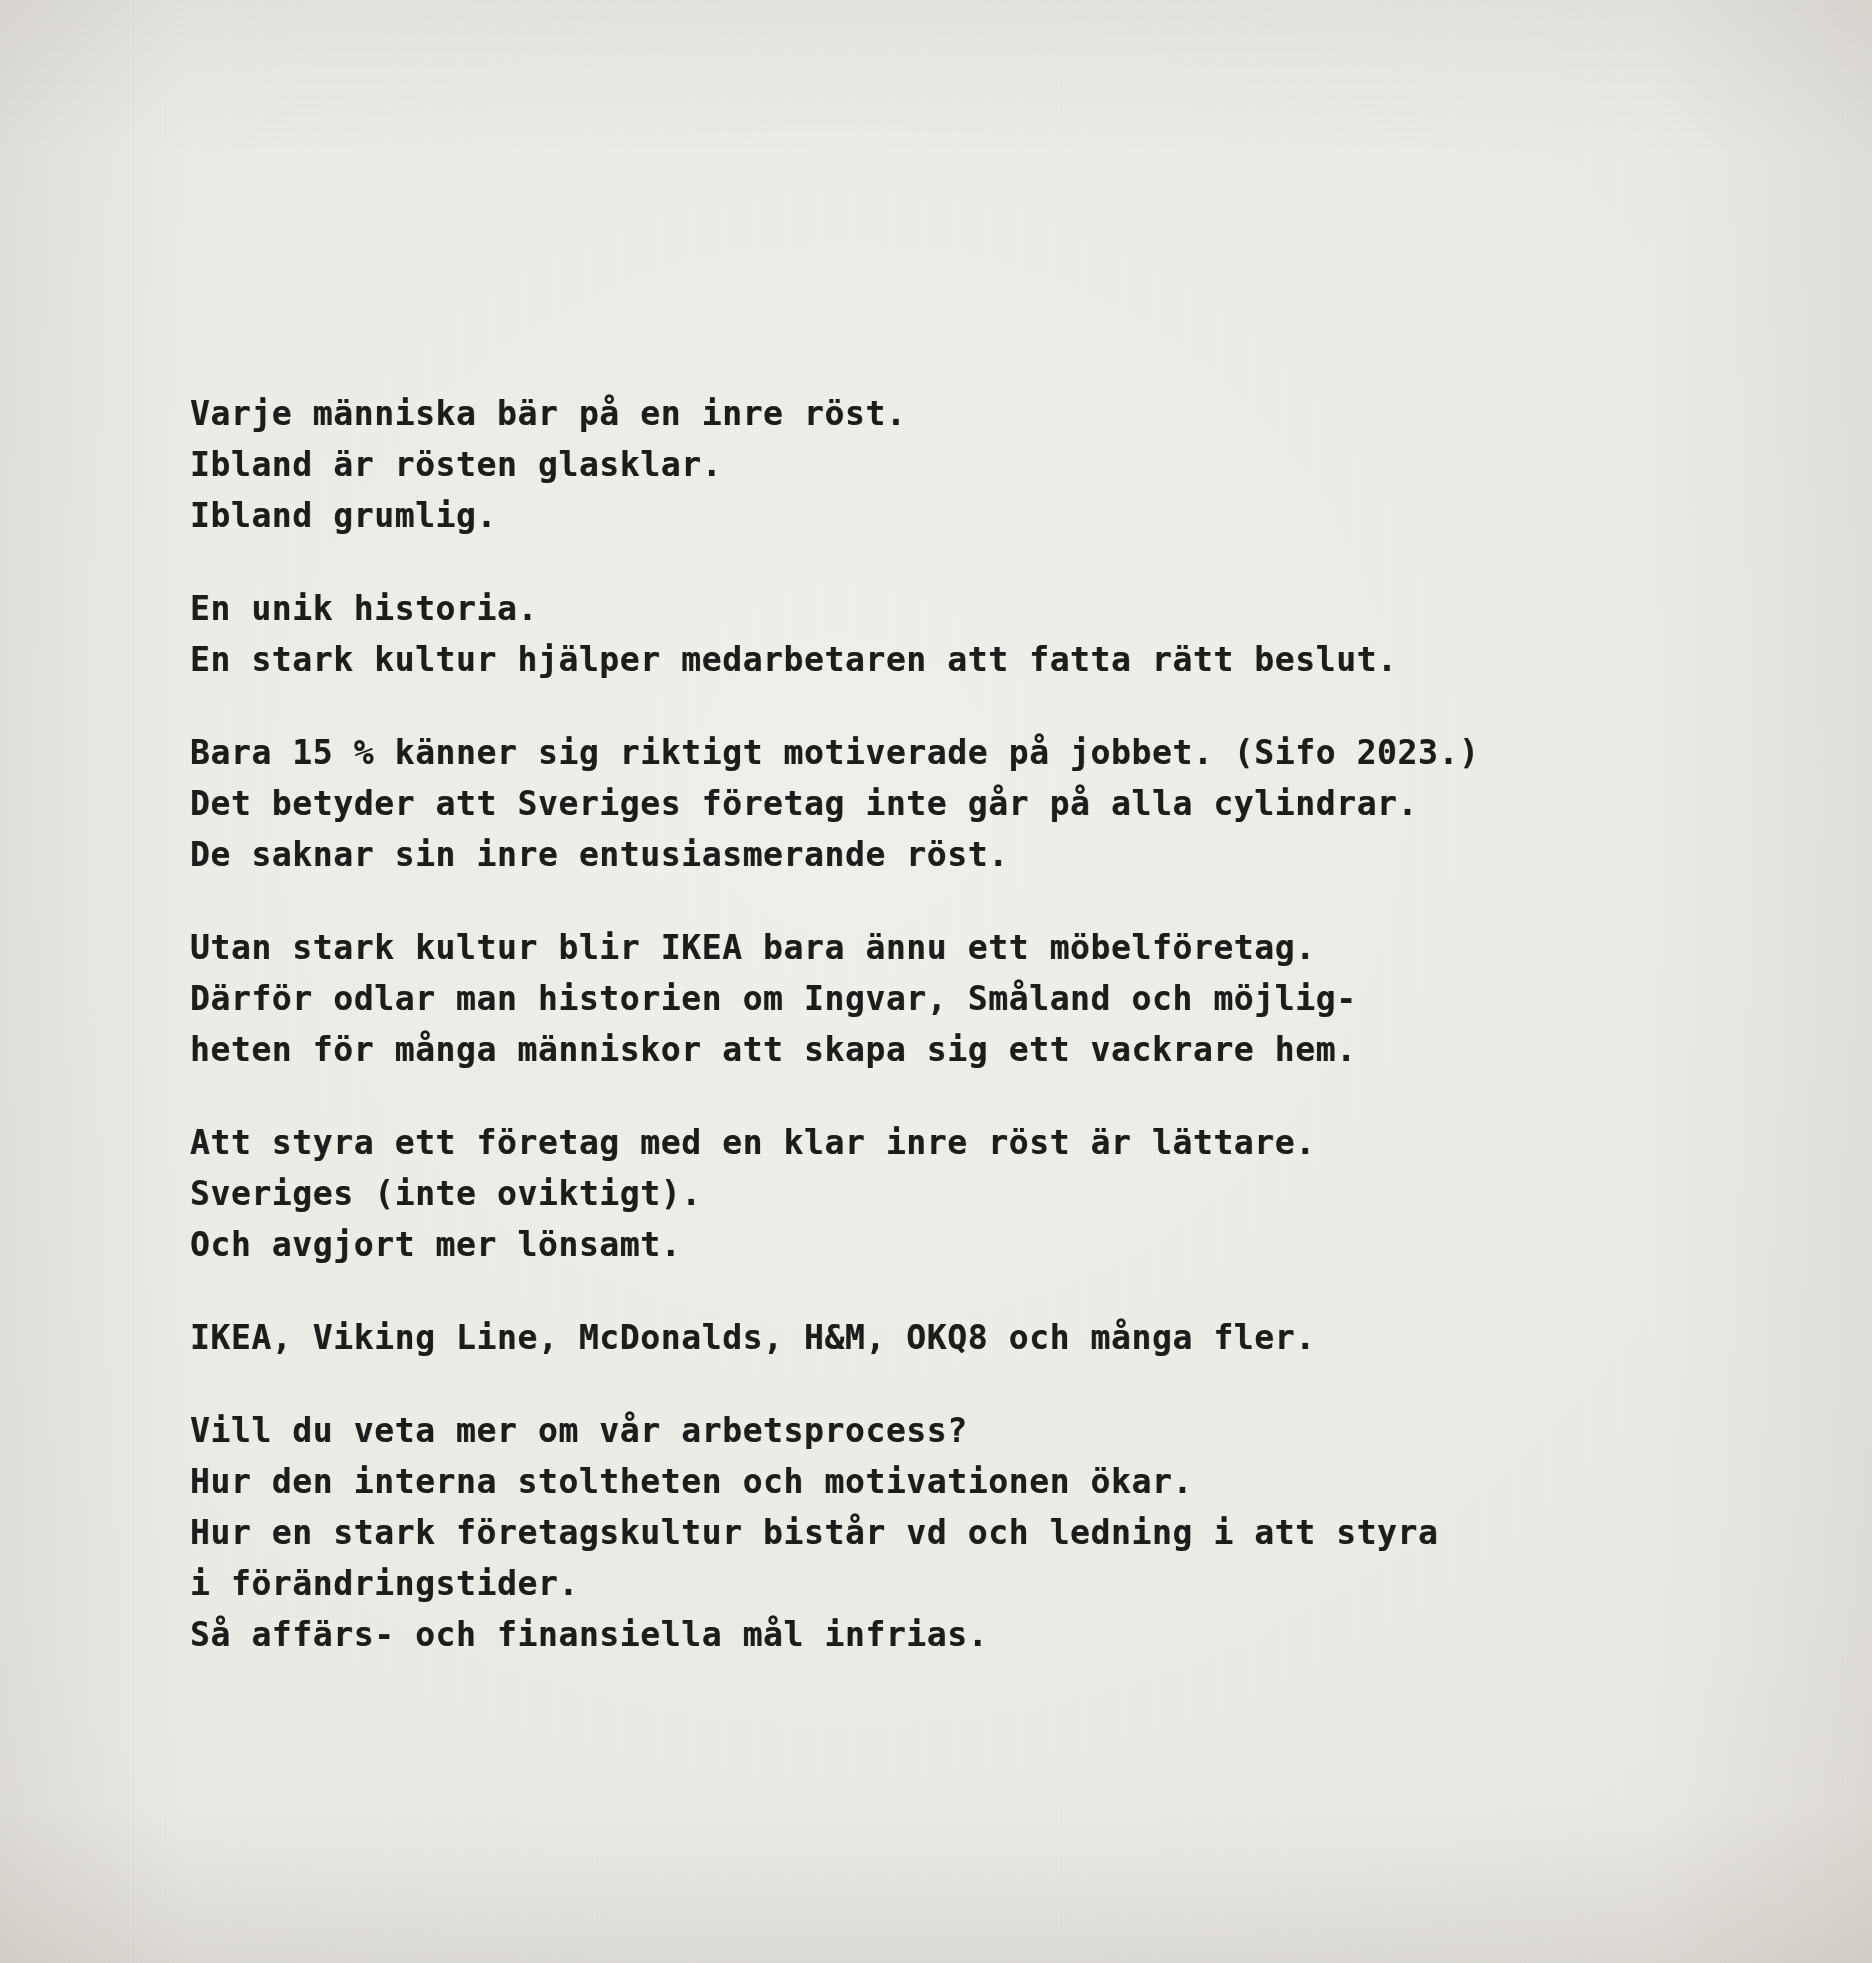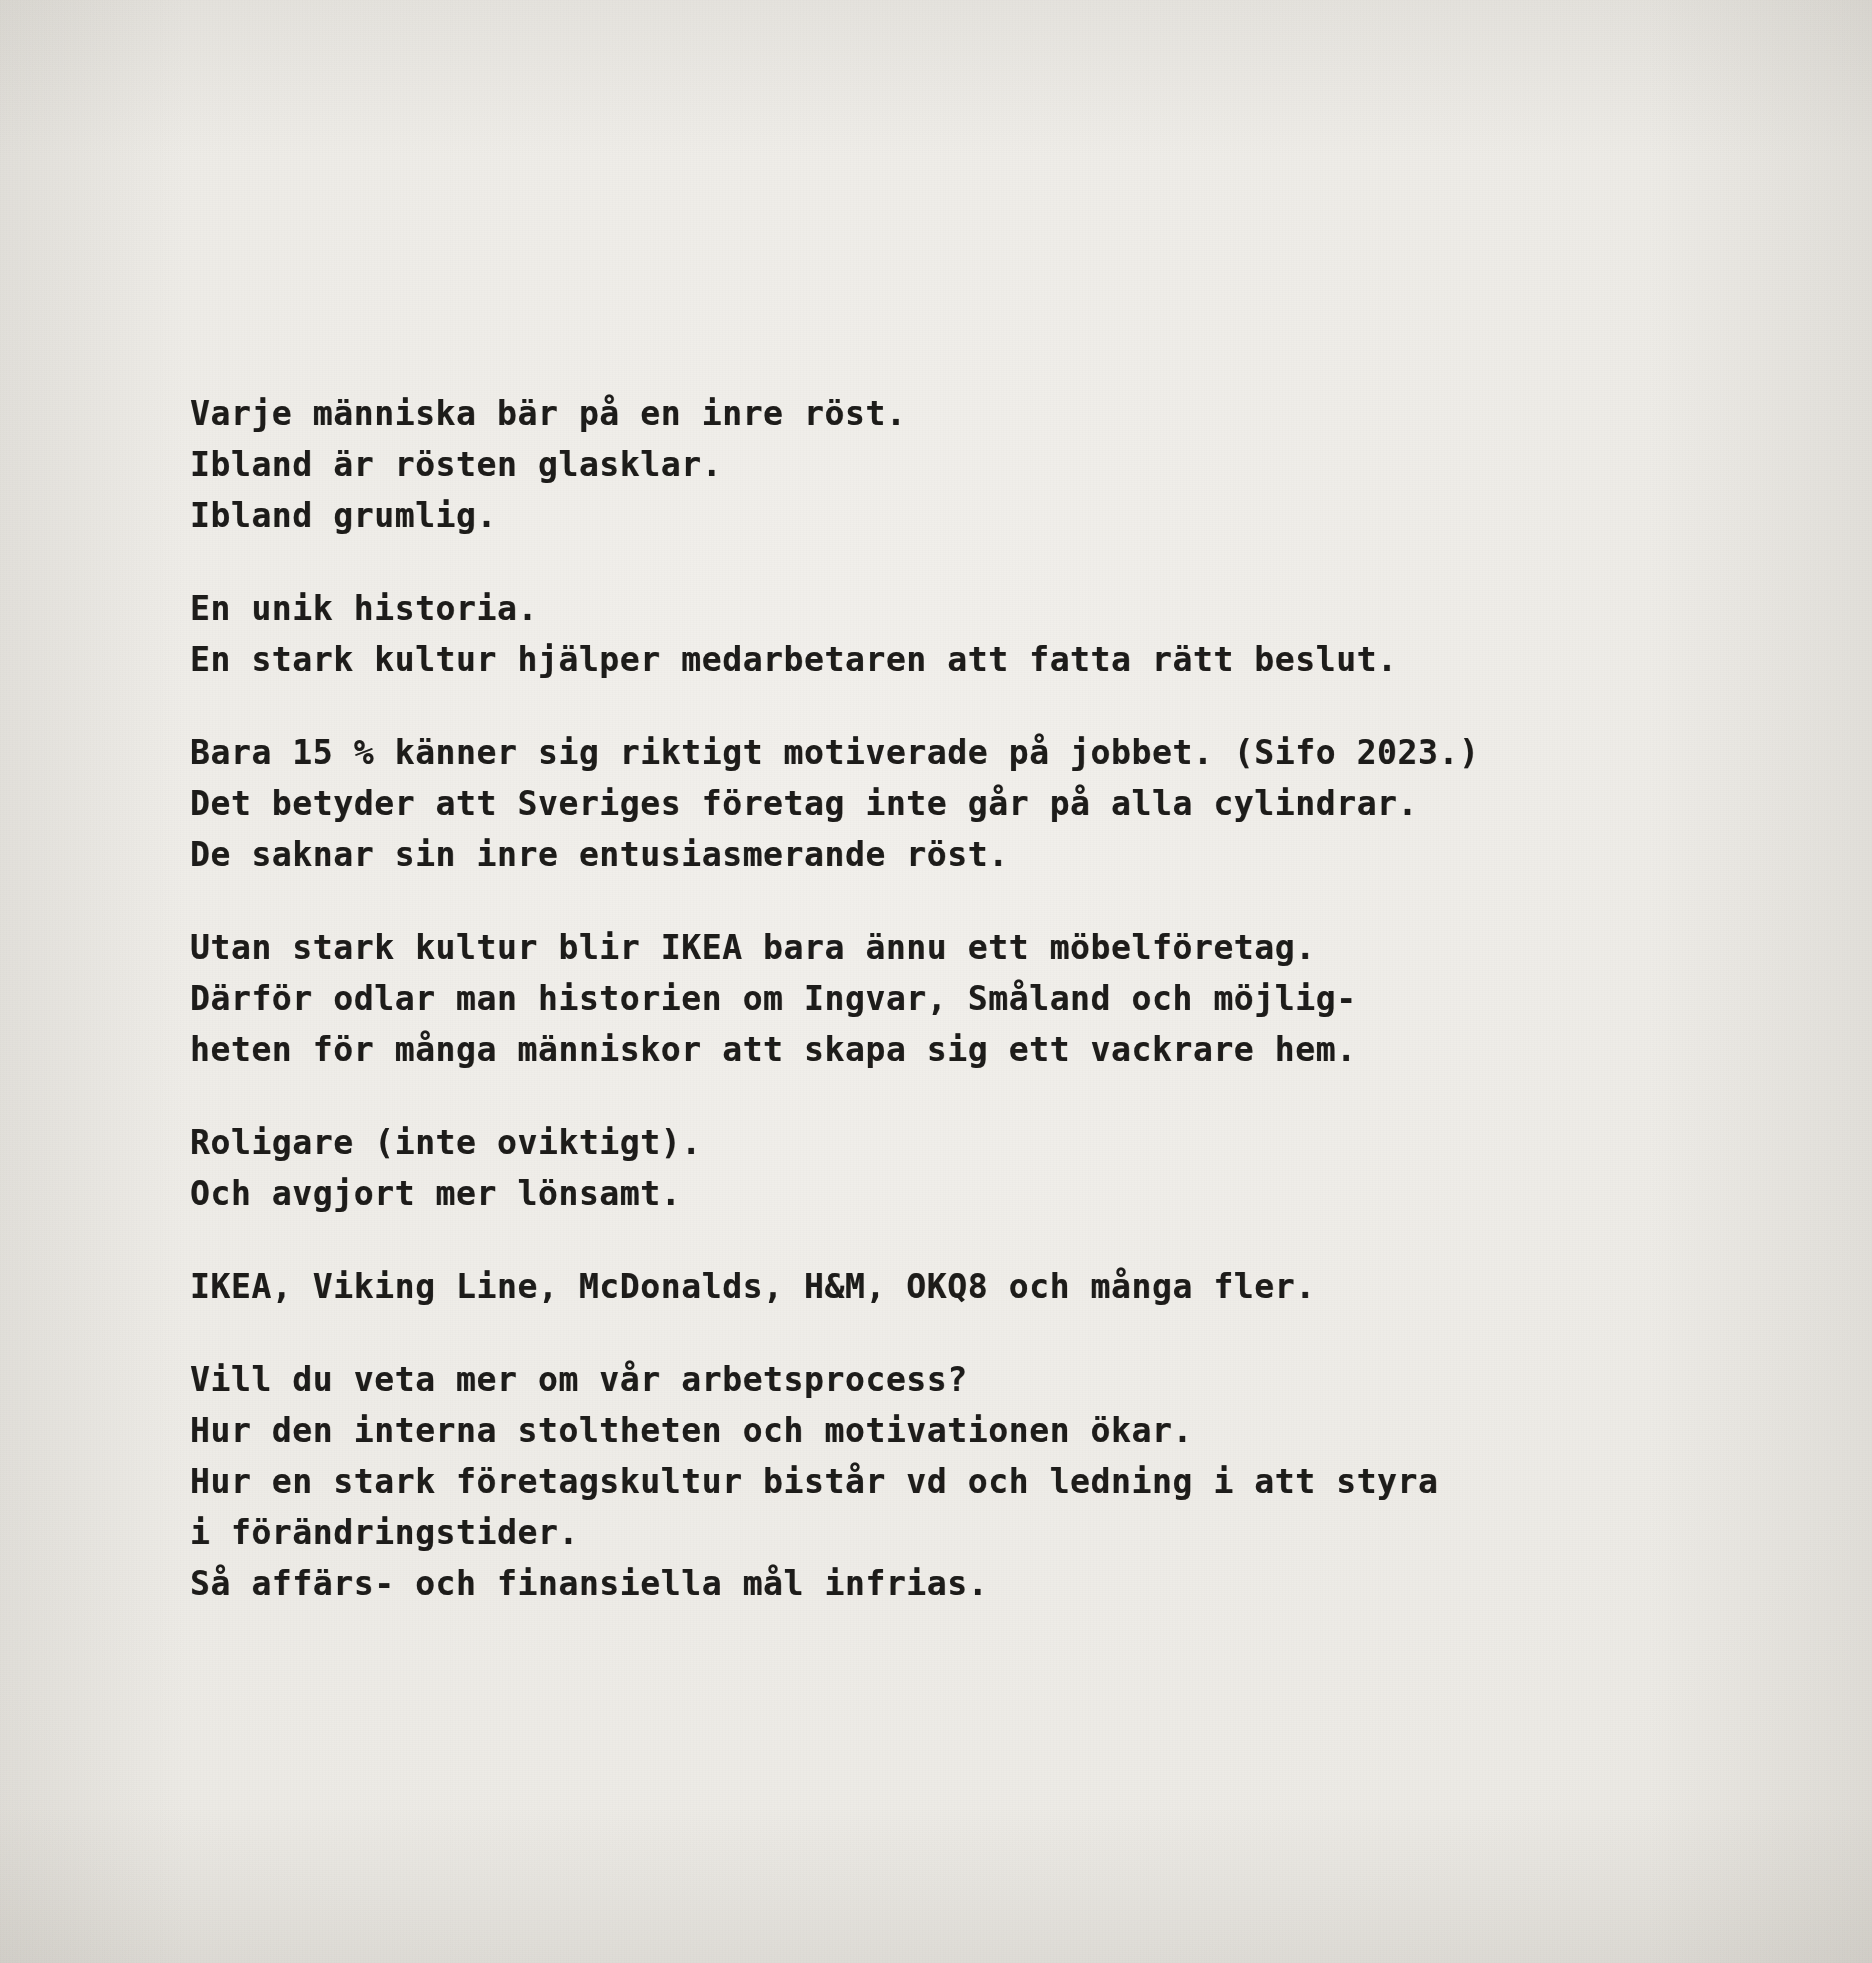--- a/index.html
+++ b/index.html
@@ -93,21 +93,22 @@
       <span class="line">De saknar sin inre entusiasmerande röst.</span>
     </p>
 
     <p class="para">
       <span class="line">Utan stark kultur blir IKEA bara ännu ett möbelföretag.</span>
       <span class="line">Därför odlar man historien om Ingvar, Småland och möjlig-</span>
       <span class="line">heten för många människor att skapa sig ett vackrare hem.</span>
     </p>
 
     <p class="para">
-      <span class="line">Roligare (inte oviktigt).</span>
+      <span class="line">Att styra ett företag med en klar inre röst är lättare.</span>
+      <span class="line">Sveriges (inte oviktigt).</span>
       <span class="line">Och avgjort mer lönsamt.</span>
     </p>
 
     <p class="para">
       <span class="line">IKEA, Viking Line, McDonalds, H&amp;M, OKQ8 och många fler.</span>
     </p>
 
     <p class="para">
       <span class="line">Vill du veta mer om vår arbetsprocess?</span>
       <span class="line">Hur den interna stoltheten och motivationen ökar.</span>

